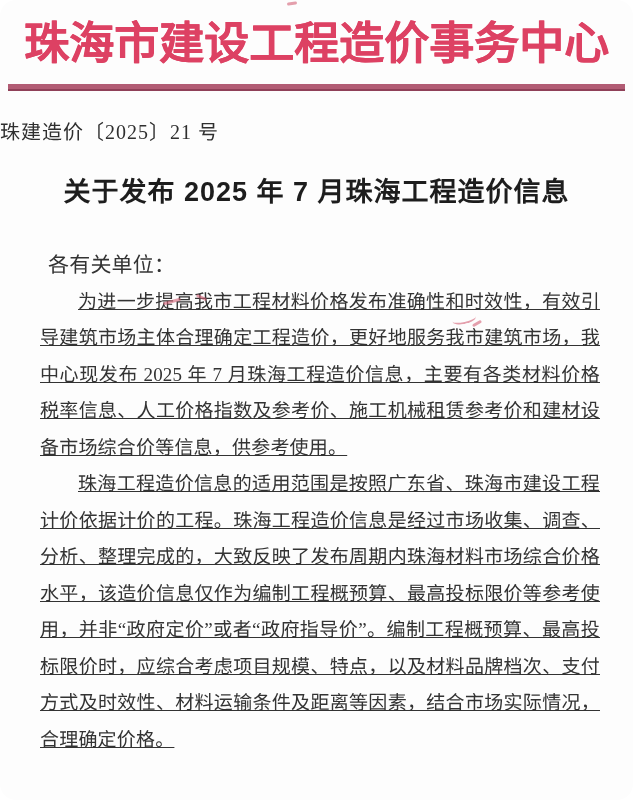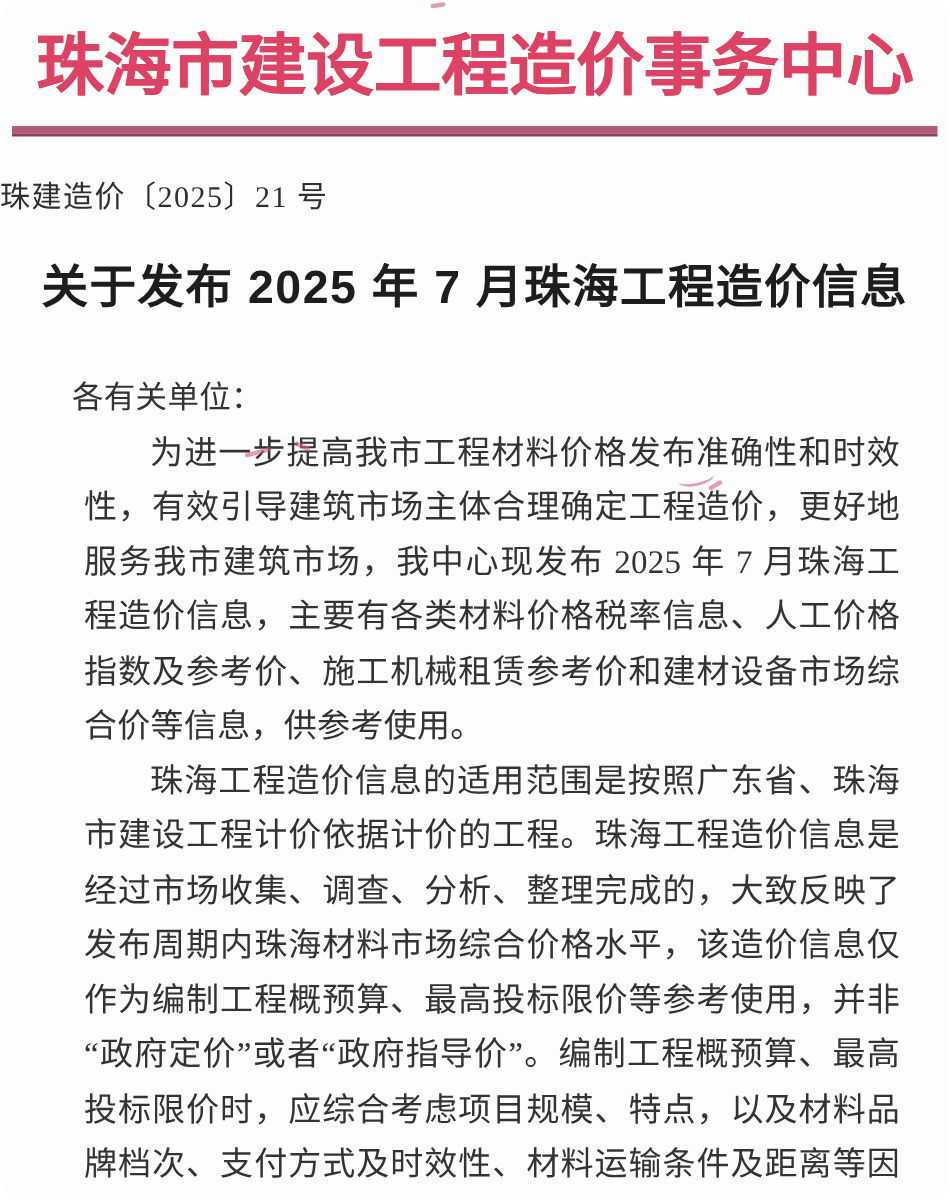--- a/index.html
+++ b/index.html
@@ -44,41 +44,42 @@
     font-size: 20px;
     line-height: 26px;
     color: #2f2f2f;
     letter-spacing: 1px;
   }
   .title {
     margin: 28px 0 0 0;
     text-align: center;
     font-family: "Liberation Sans", "DejaVu Sans", sans-serif;
     font-weight: 700;
-    font-size: 31px;
+    font-size: 27px;
     line-height: 38px;
     color: var(--title-text);
     letter-spacing: 1px;
   }
   .title-line { display: block; }
   .salutation {
     margin: 36px 33px 0 48px;
     font-size: 21px;
     line-height: 36.5px;
     color: var(--body-text);
     letter-spacing: 0.2px;
   }
   .body-para {
-    margin: 0 33px 0 56px;
+    margin: 0 33px 0 40px;
     text-indent: 2em;
-    font-size: 22px;
+    font-size: 19px;
     line-height: 36.5px;
     text-align: justify;
     color: var(--body-text);
     letter-spacing: 0.2px;
+    text-decoration: underline;
   }
   .artifact {
     position: absolute;
     background: var(--artifact-red);
     border-radius: 2px;
     pointer-events: none;
   }
   .artifact-curve {
     position: absolute;
     width: 24px;

